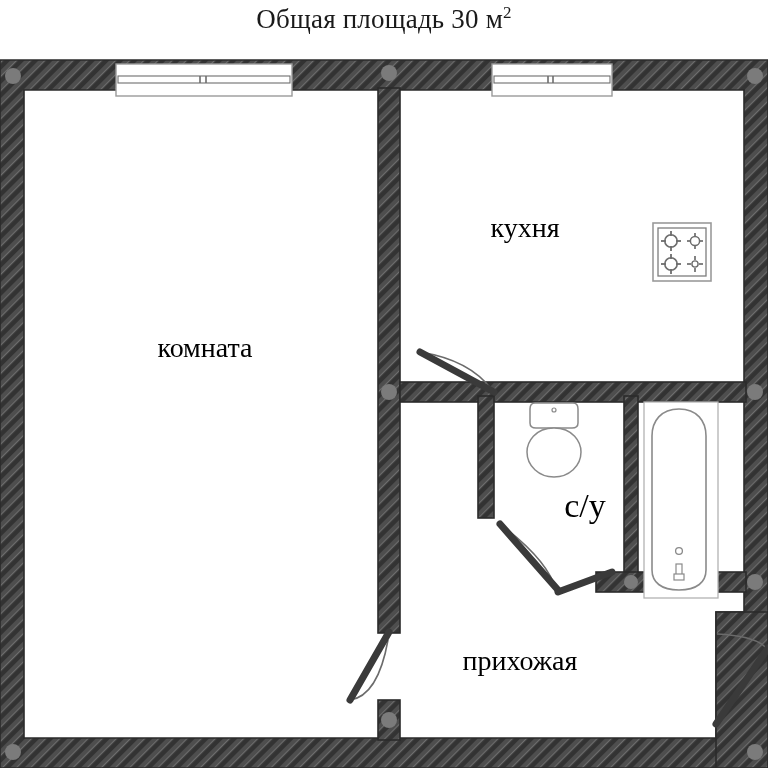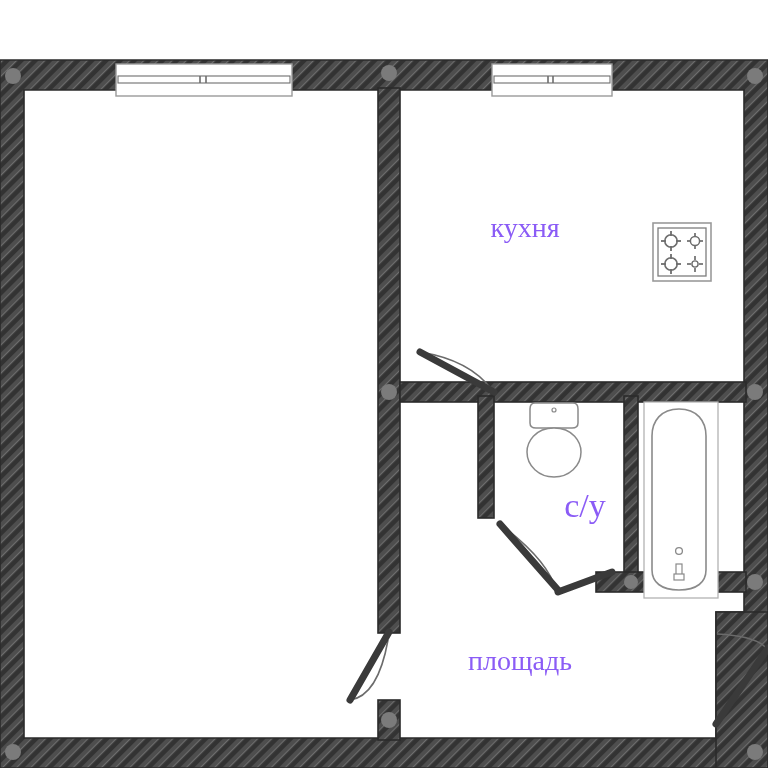--- a/index.html
+++ b/index.html
@@ -57,35 +57,38 @@
     font-size: 104px;
     line-height: 104px;
     color: #e9e9e9;
     letter-spacing: -2px;
     user-select: none;
     pointer-events: none;
   }
   .room-label {
     position: absolute;
     font-family: "Liberation Serif", "DejaVu Serif", serif;
-    color: #8b5cf6;
+    color: #000000;
     white-space: nowrap;
     text-align: center;
   }
   #label-komnata { left: 90px; top: 332px; width: 230px; font-size: 28px; }
   #label-kuhnya  { left: 420px; top: 212px; width: 210px; font-size: 28px; }
   #label-su      { left: 520px; top: 487px; width: 130px; font-size: 34px; }
   #label-prihozh { left: 400px; top: 645px; width: 240px; font-size: 28px; }
   svg { display: block; }
 </style>
 </head>
 <body>
 
 <div id="page">
 
+  <div id="title">
+    <span>Общая площадь </span><span>30</span><span> м</span><sup>2</sup>
+  </div>
 
   <div id="watermark">etagi</div>
 
   <div id="plan-wrap">
     <svg width="768" height="768" viewBox="0 0 768 768" xmlns="http://www.w3.org/2000/svg">
       <defs>
         <pattern id="wallhatch" width="10" height="10" patternUnits="userSpaceOnUse" patternTransform="rotate(45)">
           <rect width="10" height="10" fill="#333333"></rect>
           <rect width="4" height="10" fill="#4e4e4e"></rect>
           <rect x="4" width="1.2" height="10" fill="#6e6e6e"></rect>
@@ -224,17 +227,18 @@
         <circle cx="755" cy="392" r="8"></circle>
         <circle cx="755" cy="582" r="8"></circle>
         <circle cx="631" cy="582" r="7"></circle>
         <circle cx="389" cy="720" r="8"></circle>
         <circle cx="13" cy="752" r="8"></circle>
         <circle cx="755" cy="752" r="8"></circle>
       </g>
     </svg>
   </div>
 
+  <div class="room-label" id="label-komnata">комната</div>
   <div class="room-label" id="label-kuhnya">кухня</div>
   <div class="room-label" id="label-su">с/у</div>
-  <div class="room-label" id="label-prihozh">площадь</div>
+  <div class="room-label" id="label-prihozh">прихожая</div>
 
 </div>
 
 </body></html>

